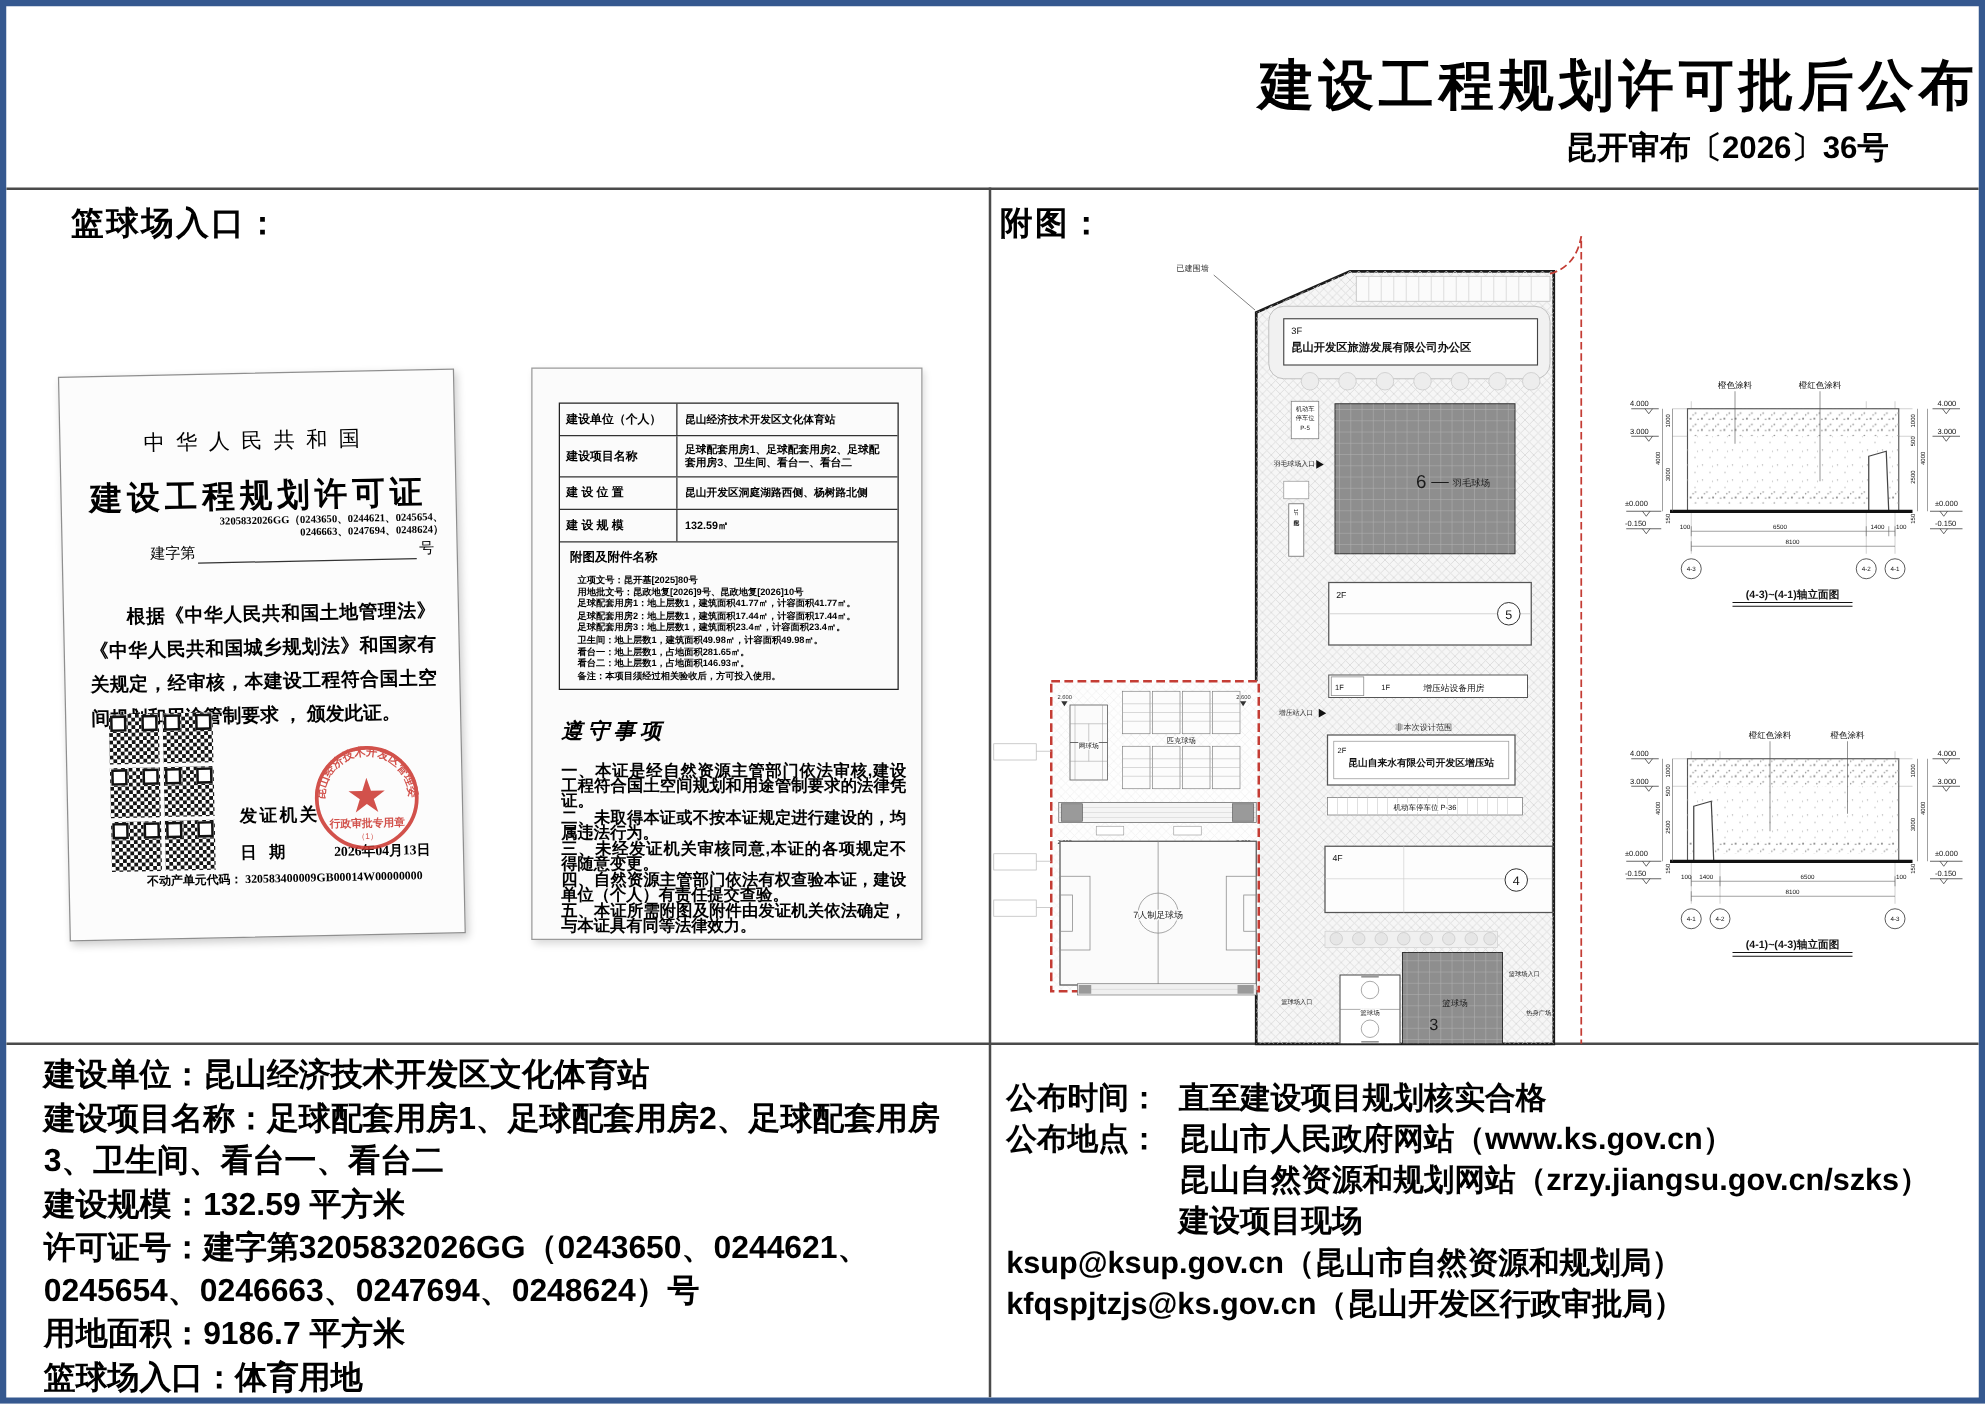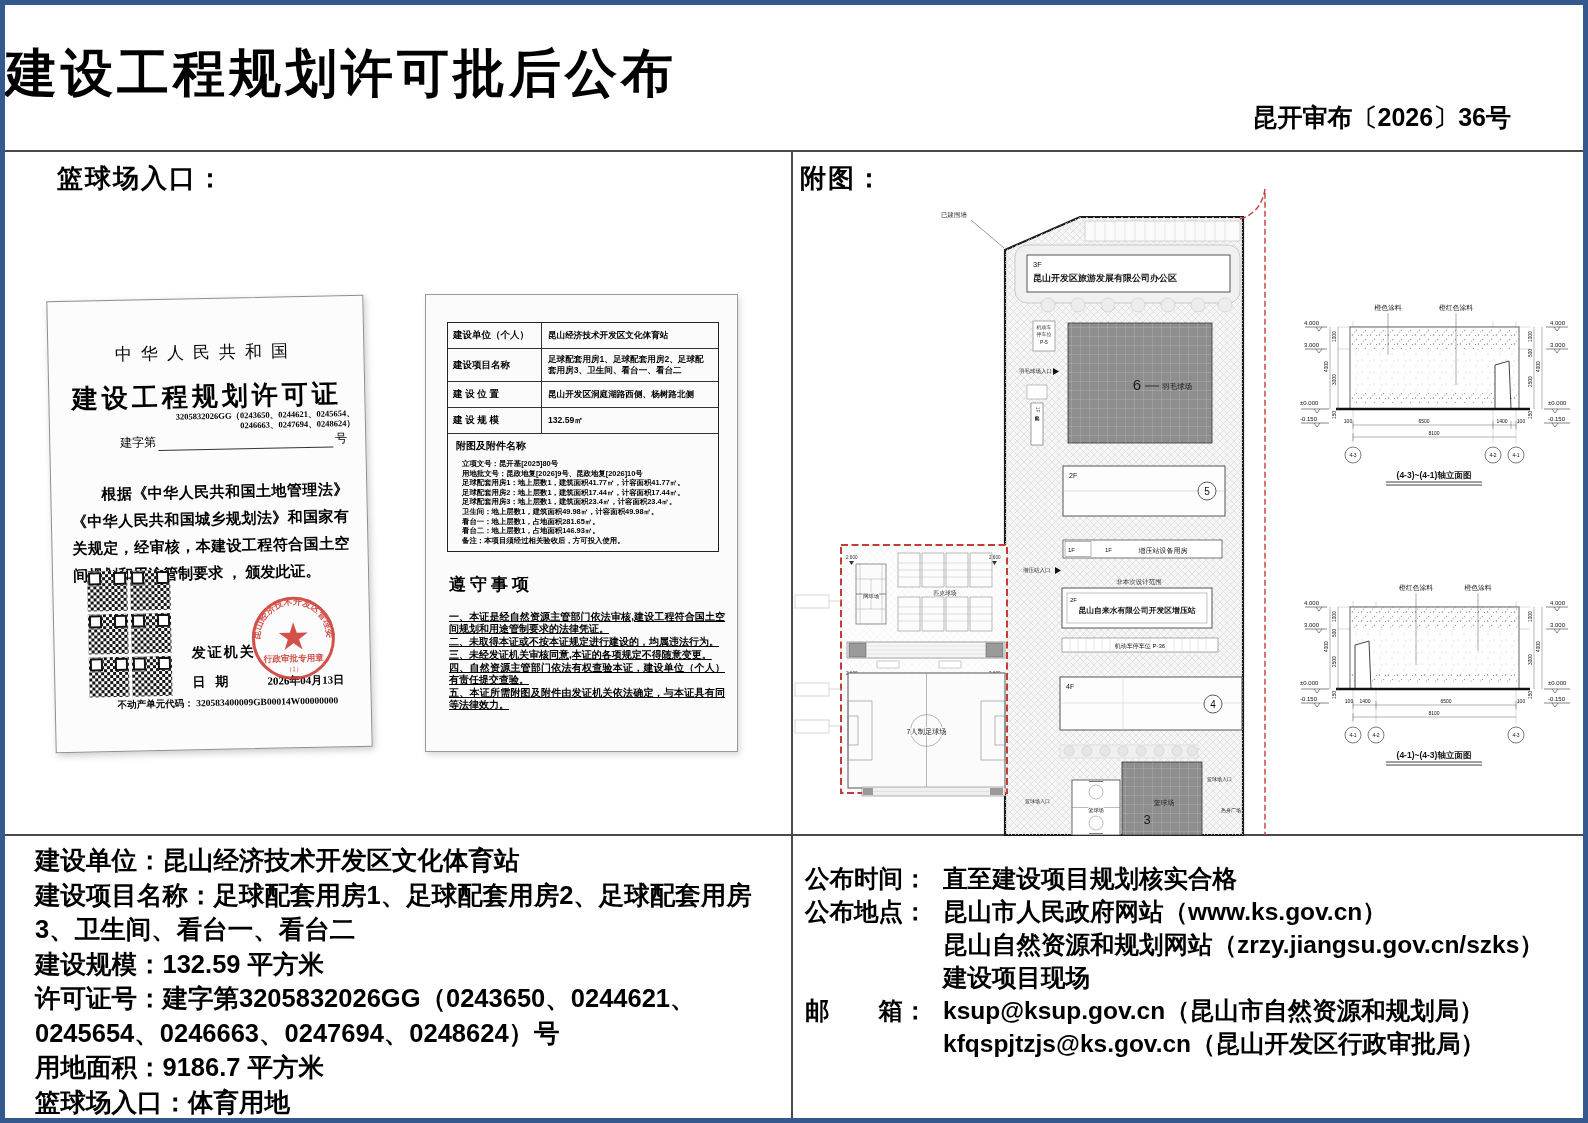--- a/index.html
+++ b/index.html
@@ -2,21 +2,21 @@
 <html><head>
 <meta charset="utf-8">
 <style>
   html,body{margin:0;padding:0;background:#e8e8e8;}
   *{box-sizing:border-box;}
   .page{position:relative;width:1588px;height:1123px;background:#fff;
         border:5px solid #35588F;overflow:hidden;
         font-family:"Liberation Sans","DejaVu Sans",sans-serif;color:#000;}
   .abs{position:absolute;}
   
-  .main-title{left:0;right:0;top:34px;text-align:left;font-size:52px;font-weight:900;letter-spacing:4px;}
+  .main-title{left:0;right:0;top:34px;text-align:right;font-size:44px;font-weight:900;letter-spacing:4px;}
   .doc-no{right:72px;top:96px;font-size:25px;font-weight:800;}
   .hline{left:0;right:0;height:2px;background:#4a4a4a;}
   .vline{width:2px;background:#4a4a4a;}
   .sec-head{font-size:26px;font-weight:800;letter-spacing:2px;}
   
   .cert1{left:46px;top:293px;width:317px;height:452px;background:#fcfcfc;border:1px solid #8f8f8f;
          transform:rotate(-1.2deg);box-shadow:2px 3px 7px rgba(0,0,0,.2);font-family:"Liberation Serif","DejaVu Serif",serif;}
   .c1-nation{left:0;right:0;top:42px;text-align:center;font-size:17px;letter-spacing:9px;}
   .c1-title{left:0;right:0;top:80px;text-align:center;font-size:26px;font-weight:800;letter-spacing:4px;}
   .c1-serial{left:60px;right:10px;top:112px;text-align:right;font-size:8.5px;line-height:10px;font-weight:600;}
@@ -37,22 +37,22 @@
   .cert2{left:420px;top:289px;width:313px;height:458px;background:#fbfbfb;border:1px solid #9a9a9a;
          box-shadow:2px 3px 6px rgba(0,0,0,.15);}
   .ptab{left:21px;top:27px;width:272px;border:1.4px solid #222;}
   .prow{display:flex;border-bottom:1px solid #333;}
   .prow:last-child{border-bottom:none;}
   .pk{width:94px;border-right:1px solid #333;padding:6px 5px;font-size:9.5px;font-weight:800;display:flex;align-items:center;}
   .pv{flex:1;padding:5px 6px;font-size:8.6px;font-weight:700;display:flex;align-items:center;line-height:11px;}
   .attach{padding:5px 6px 6px 8px;}
   .attach-title{font-size:10px;font-weight:800;margin-bottom:6px;}
   .attach-line{font-size:7.4px;font-weight:700;line-height:9.6px;padding-left:6px;}
-  .rules-title{left:23px;top:278px;font-size:17px;font-weight:800;letter-spacing:4px;}
-  .rules{left:23px;right:12px;top:316px;font-size:10px;font-weight:700;line-height:12px;text-decoration:underline;}
+  .rules-title{left:23px;top:278px;font-size:17px;font-weight:800;letter-spacing:4px;font-style:italic;}
+  .rules{left:23px;right:12px;top:316px;font-size:13px;font-weight:700;line-height:12px;}
   .rules div{margin-bottom:1px;text-align:justify;}
   
   .bl-block{left:30px;top:838px;width:732px;}
   .bl-block p{margin:0;font-size:25.5px;font-weight:800;line-height:34.5px;}
   .br-block{left:800px;top:842px;width:772px;margin-top:15px;}
   .br-row{display:flex;}
   .br-k{width:138px;flex:none;font-size:24.5px;font-weight:800;line-height:33px;}
   .br-v{flex:1;}
   .br-v div{font-size:24.5px;font-weight:800;line-height:33px;}
   
@@ -542,21 +542,20 @@
     </div>
     <div class="br-row">
       <div class="br-k">公布地点：</div>
       <div class="br-v">
         <div>昆山市人民政府网站（www.ks.gov.cn）</div>
         <div>昆山自然资源和规划网站（zrzy.jiangsu.gov.cn/szks）</div>
         <div>建设项目现场</div>
       </div>
     </div>
     <div class="br-row">
-      <div class="br-k">邮　　箱：</div>
       <div class="br-v">
         <div>ksup@ksup.gov.cn（昆山市自然资源和规划局）</div>
         <div>kfqspjtzjs@ks.gov.cn（昆山开发区行政审批局）</div>
       </div>
     </div>
   </div>
 
 </div>
 
 </body></html>

